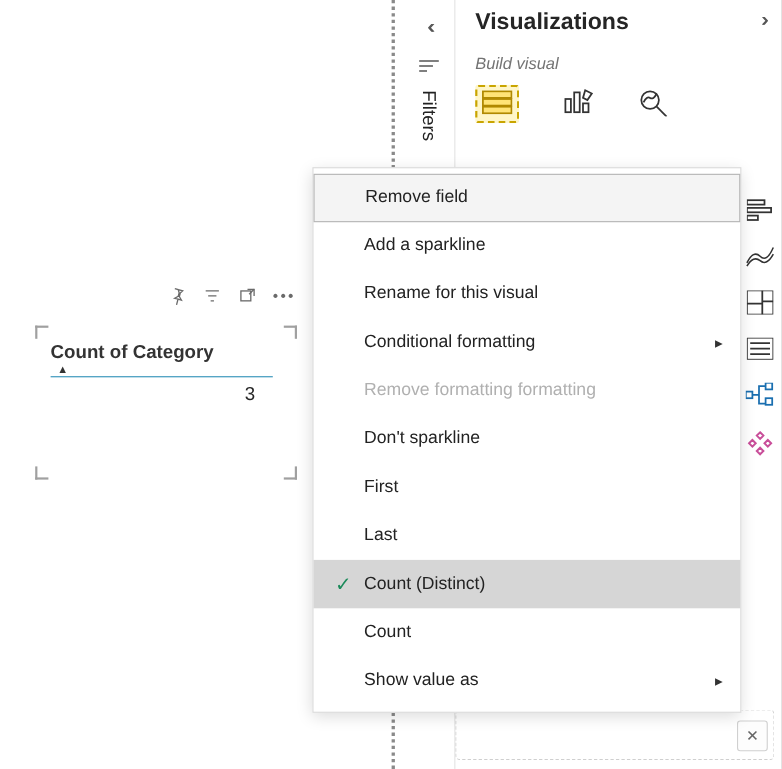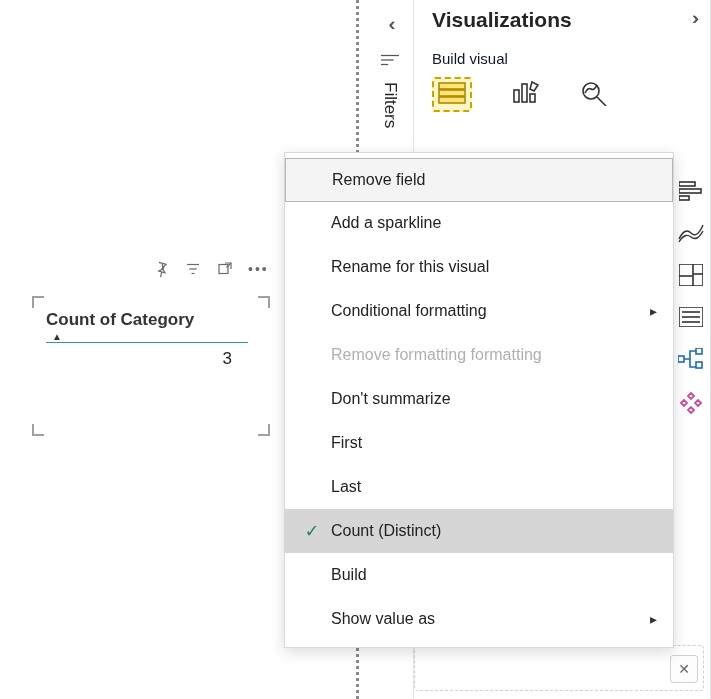--- a/index.html
+++ b/index.html
@@ -115,21 +115,21 @@
     border-right: 1px solid #e3e3e3;
   }
   .pane-title-row {
     display: flex;
     justify-content: space-between;
     align-items: flex-start;
     padding-right: 6px;
   }
   .pane-title { font-size: 21px; font-weight: 600; }
   .expand-right { font-size: 18px; color:#555; letter-spacing:-5px;}
-  .sub-title { font-size: 15px; color:#0f172a; margin-top: 18px; }
+  .sub-title { font-size: 15px; color:#737373; margin-top: 18px; font-style: italic; }
 
   .tool-row {
     display: flex;
     gap: 40px;
     margin-top: 10px;
     align-items: center;
   }
   .tool-row .tool { color:#444; }
   .tool.selected {
     background: #fff6c8;
@@ -353,36 +353,36 @@
       <span class="spacer"></span>
       <span>Conditional formatting</span>
       <span class="submenu-arrow">▸</span>
     </div>
     <div class="menu-item disabled">
       <span class="spacer"></span>
       <span>Remove formatting formatting</span>
     </div>
     <div class="menu-item">
       <span class="spacer"></span>
-      <span>Don't summarize</span>
+      <span>Don't sparkline</span>
     </div>
     <div class="menu-item">
       <span class="spacer"></span>
       <span>First</span>
     </div>
     <div class="menu-item">
       <span class="spacer"></span>
       <span>Last</span>
     </div>
     <div class="menu-item selected">
       <span class="check">✓</span>
       <span>Count (Distinct)</span>
     </div>
     <div class="menu-item">
       <span class="spacer"></span>
-      <span>Build</span>
+      <span>Count</span>
     </div>
     <div class="menu-item">
       <span class="spacer"></span>
       <span>Show value as</span>
       <span class="submenu-arrow">▸</span>
     </div>
   </div>
 
 </body></html>

